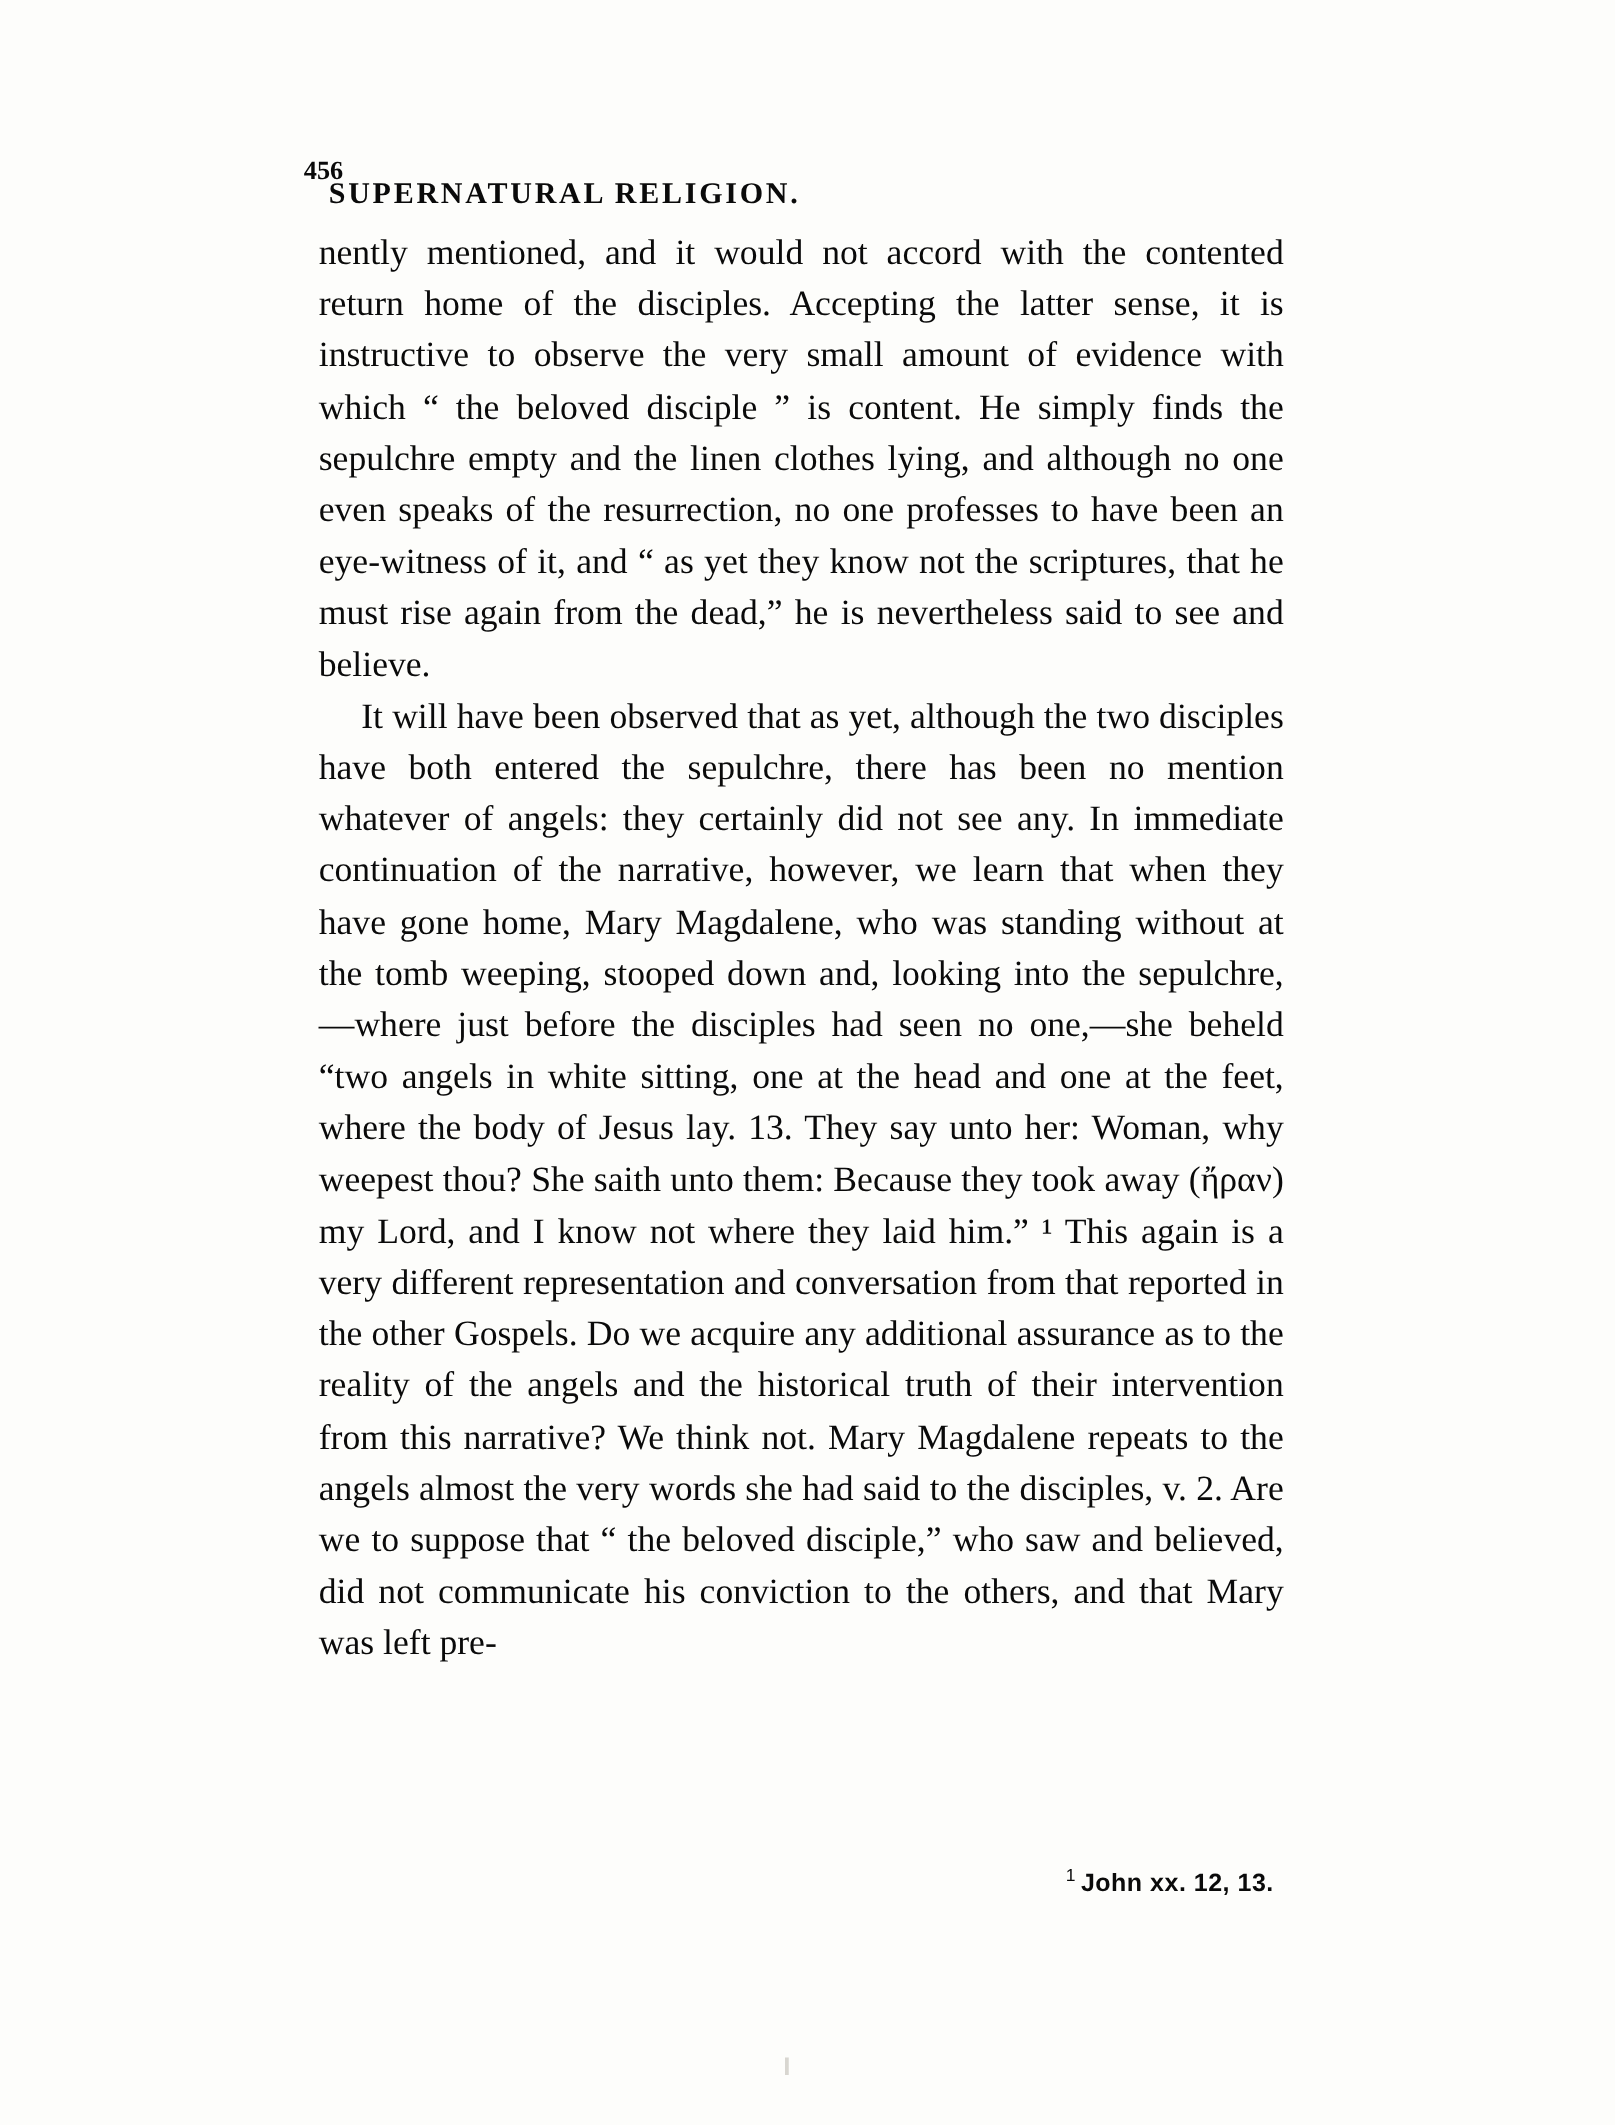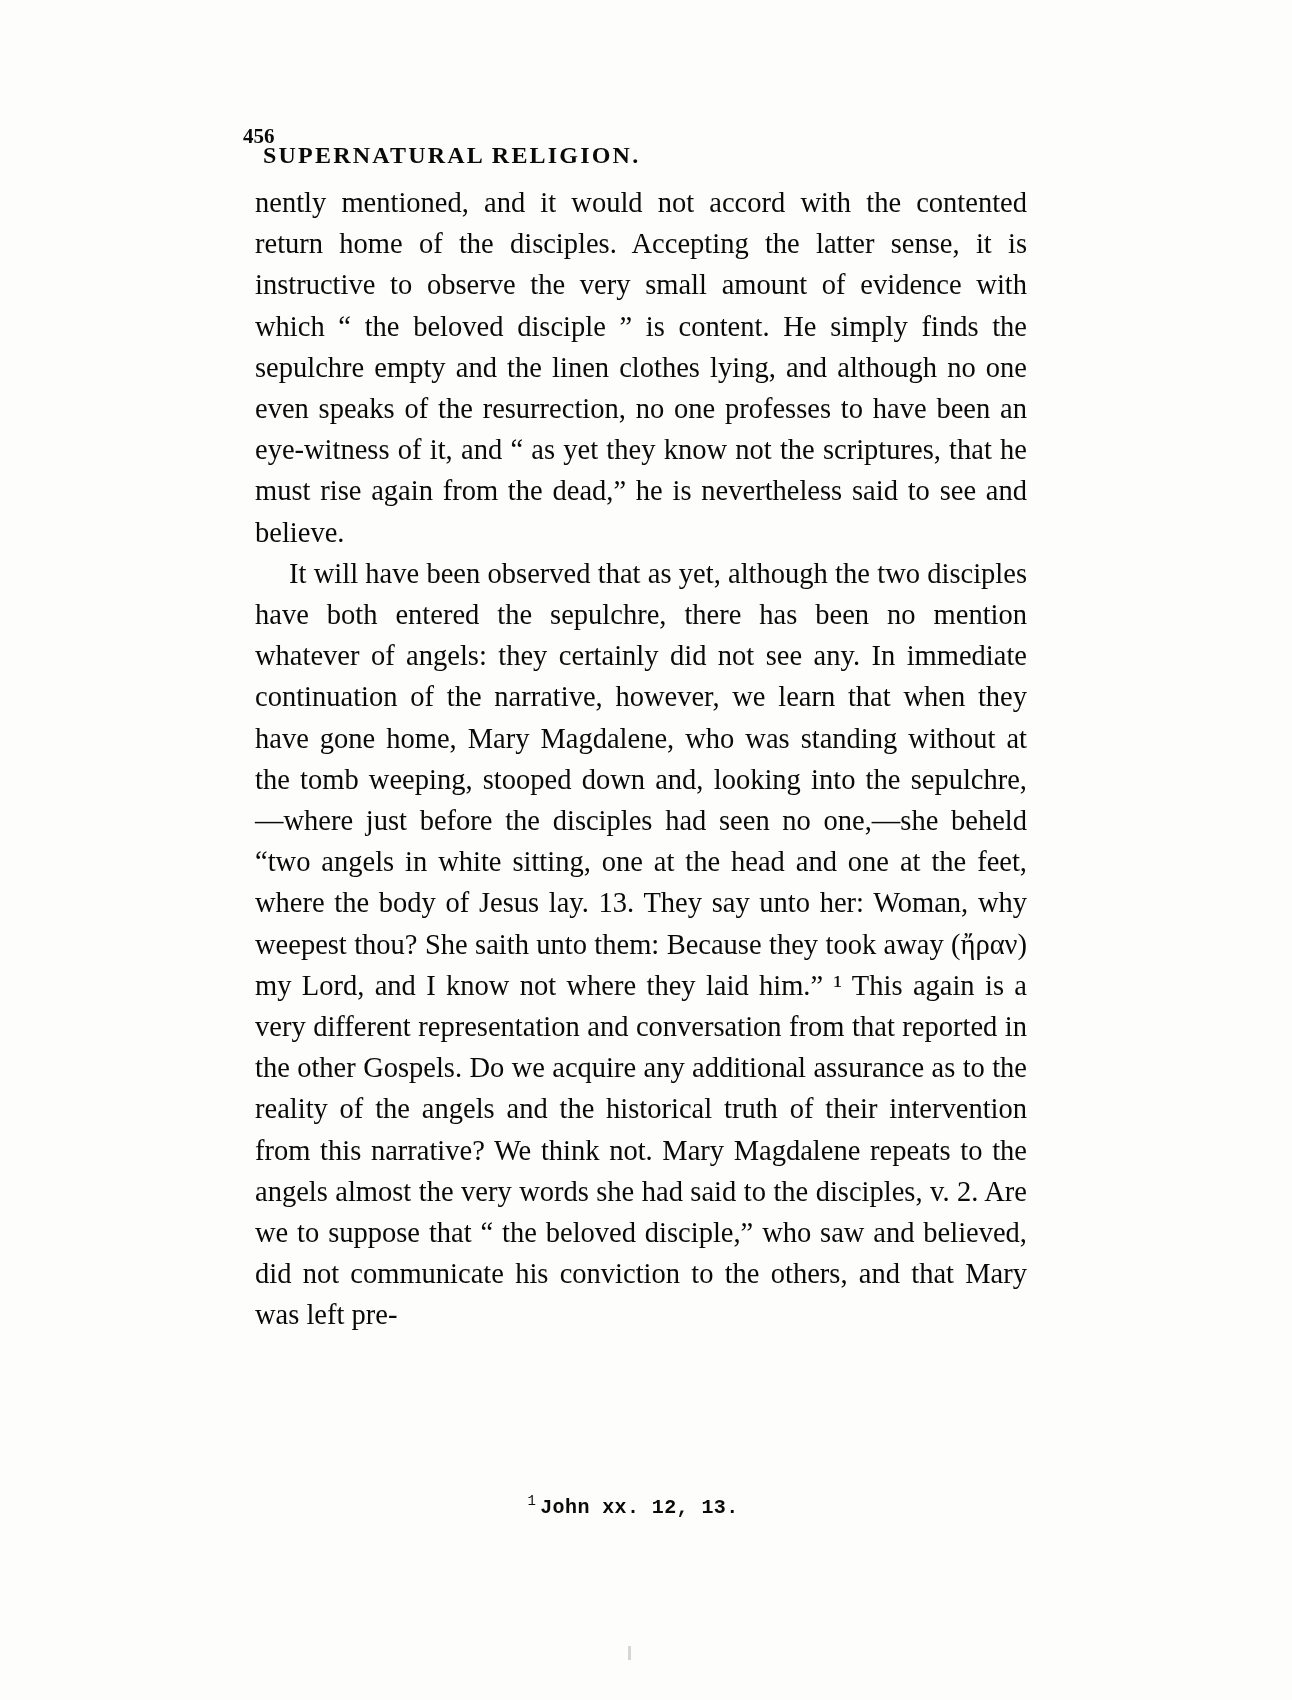--- a/index.html
+++ b/index.html
@@ -66,24 +66,24 @@
     font-family: "Liberation Serif", serif;
   }
   .para.indent {
     text-indent: 34px;
   }
   .footnote {
     position: absolute;
     top: 1496px;
     left: 247px;
     width: 772px;
-    text-align: center;
+    text-align: right;
     font-size: 20px;
     font-weight: bold;
-    font-family: Liberation Mono, monospace;
+    font-family: Liberation Sans, sans-serif;
     letter-spacing: 0.4px;
   }
   .footnote .marker {
     font-size: 14px;
     vertical-align: super;
     line-height: 0;
     font-weight: normal;
     padding-right: 4px;
   }
   .speck {

